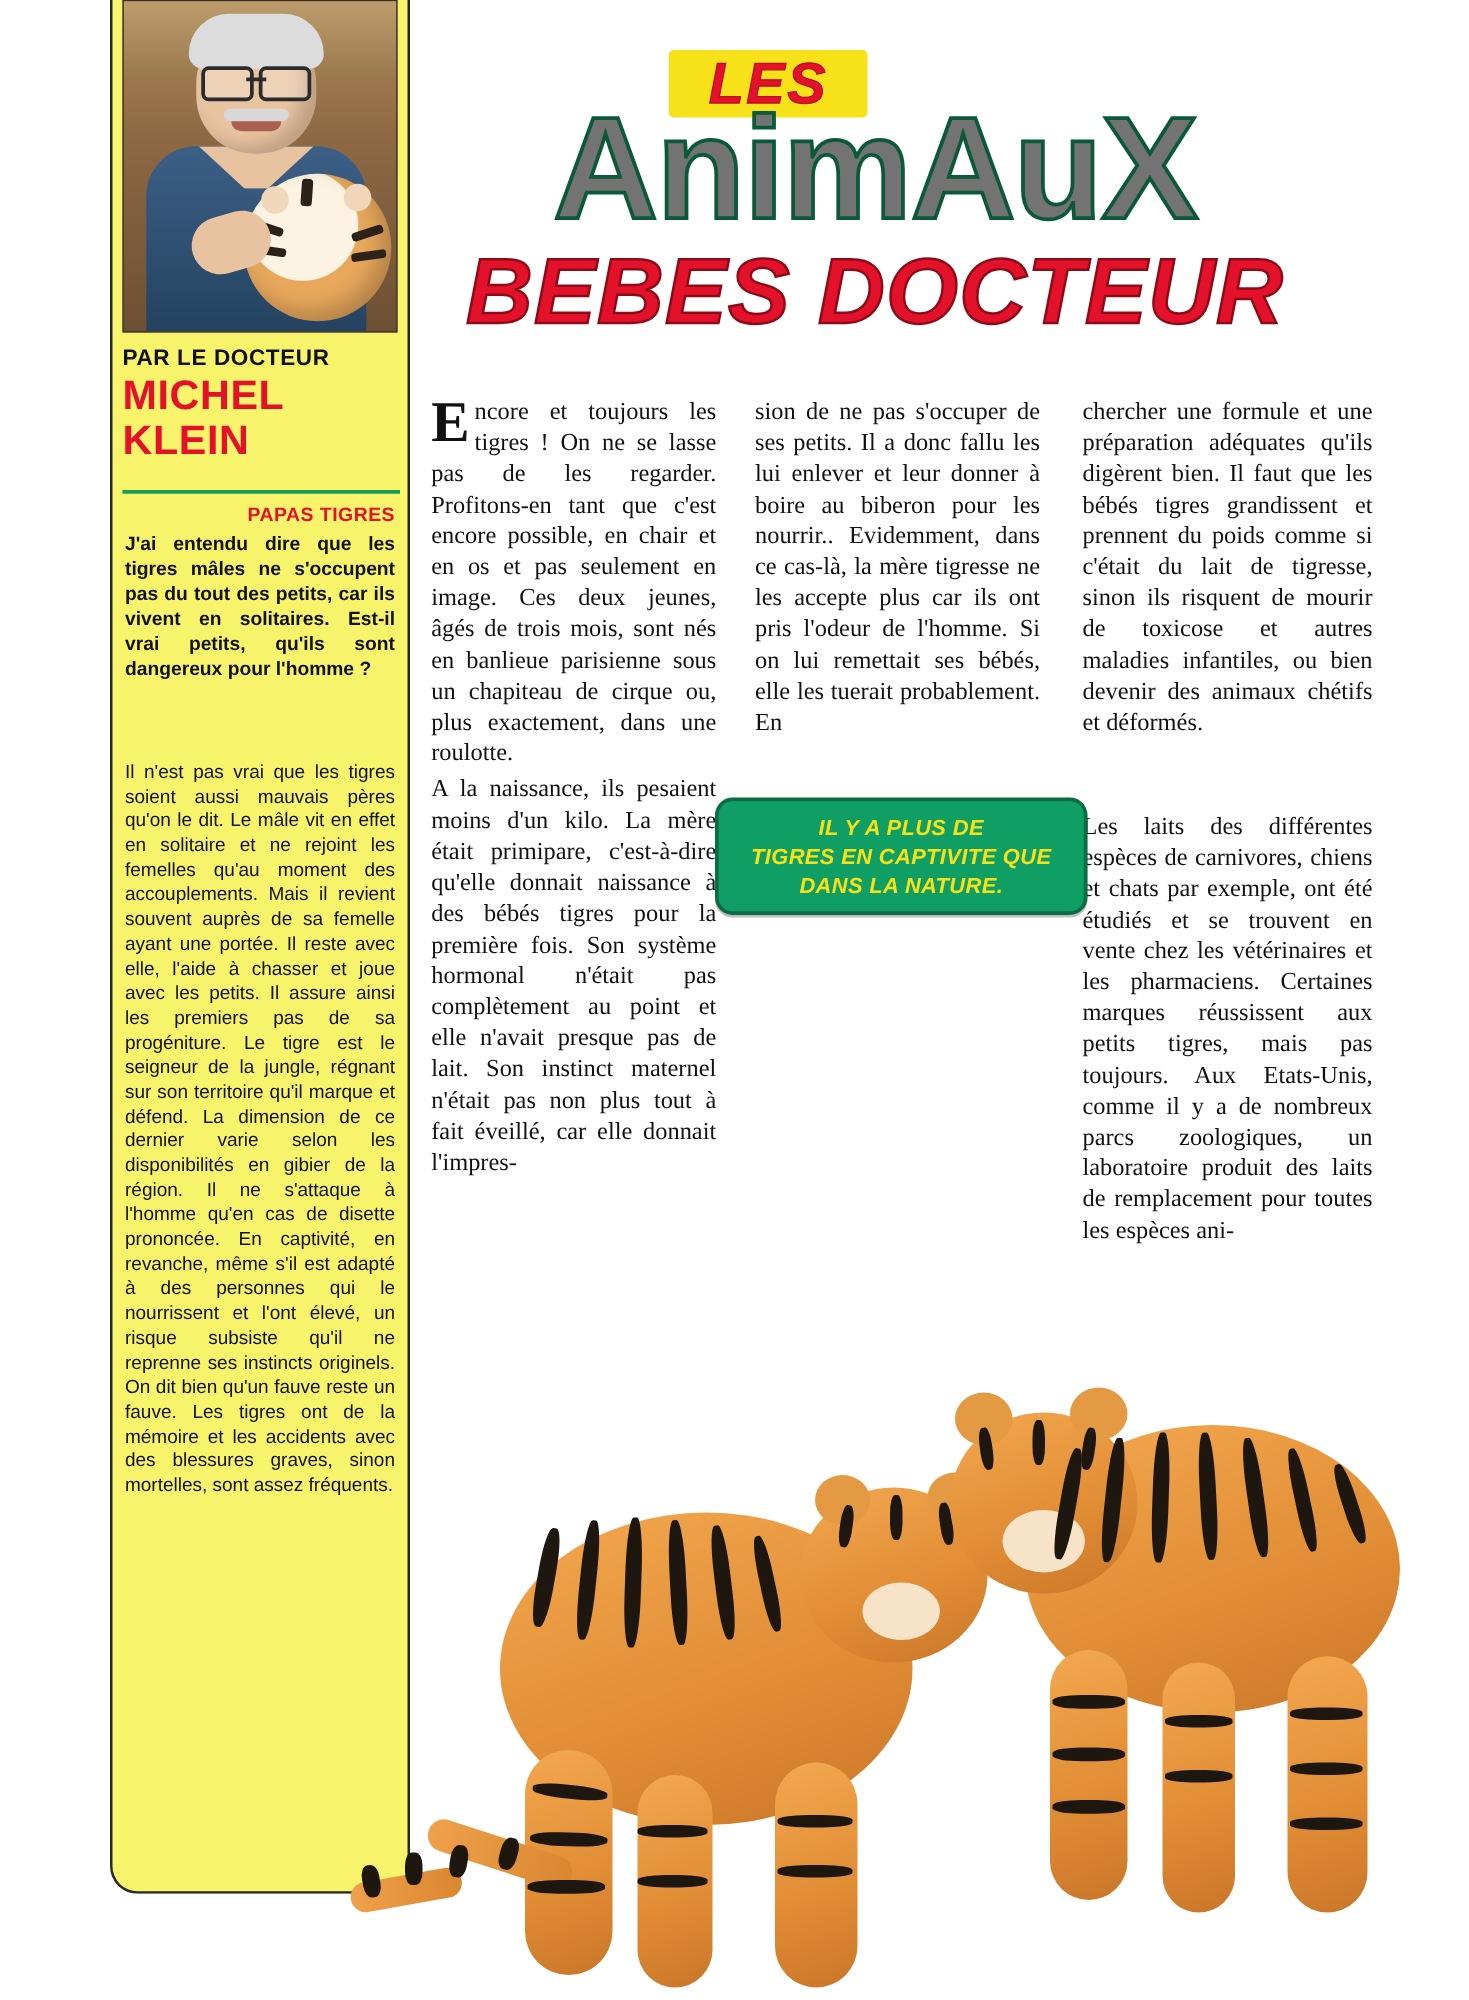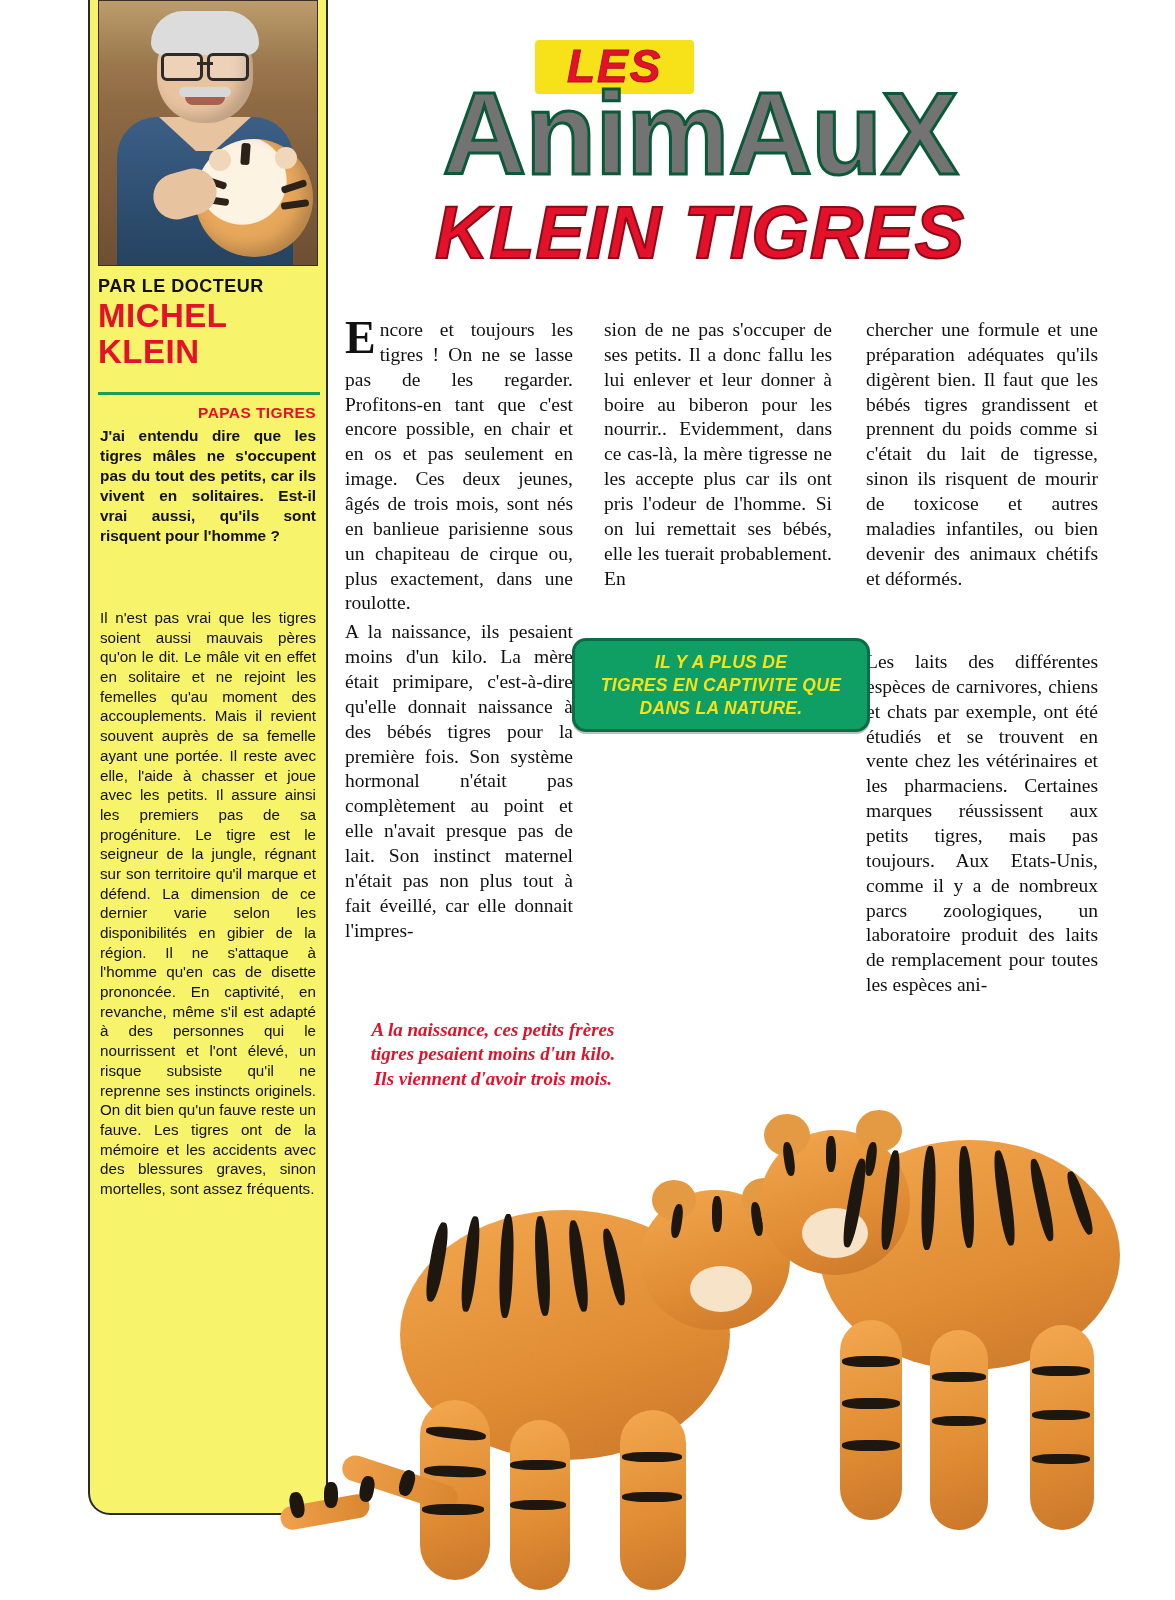--- a/index.html
+++ b/index.html
@@ -180,29 +180,29 @@
   </div>
 
   <div class="byline">
     <div class="sm">PAR LE DOCTEUR</div>
     <div class="big">MICHEL</div>
     <div class="big">KLEIN</div>
   </div>
   <div class="byline-rule"></div>
 
   <div class="side-head">PAPAS TIGRES</div>
-  <div class="side-lead">J'ai entendu dire que les tigres mâles ne s'occupent pas du tout des petits, car ils vivent en solitaires. Est-il vrai aussi, qu'ils sont risquent pour l'homme ?</div>
+  <div class="side-lead">J'ai entendu dire que les tigres mâles ne s'occupent pas du tout des petits, car ils vivent en solitaires. Est-il vrai petits, qu'ils sont dangereux pour l'homme ?</div>
   <div class="side-body">
     <p>Il n'est pas vrai que les tigres soient aussi mauvais pères qu'on le dit. Le mâle vit en effet en solitaire et ne rejoint les femelles qu'au moment des accouplements. Mais il revient souvent auprès de sa femelle ayant une portée. Il reste avec elle, l'aide à chasser et joue avec les petits. Il assure ainsi les premiers pas de sa progéniture. Le tigre est le seigneur de la jungle, régnant sur son territoire qu'il marque et défend. La dimension de ce dernier varie selon les disponibilités en gibier de la région. Il ne s'attaque à l'homme qu'en cas de disette prononcée. En captivité, en revanche, même s'il est adapté à des personnes qui le nourrissent et l'ont élevé, un risque subsiste qu'il ne reprenne ses instincts originels. On dit bien qu'un fauve reste un fauve. Les tigres ont de la mémoire et les accidents avec des blessures graves, sinon mortelles, sont assez fréquents.</p>
   </div>
 
   <div class="mast">
     <div class="les">LES</div>
     <div class="animaux">AnimAuX</div>
-    <div class="bebes">KLEIN  TIGRES</div>
+    <div class="bebes">BEBES  DOCTEUR</div>
   </div>
 
   <div class="col c1">
     <p><span class="dropcap">E</span><span>ncore et toujours les tigres ! On ne se lasse pas de les regarder. Profitons-en tant que c'est encore possible, en chair et en os et pas seulement en image. Ces deux jeunes, âgés de trois mois, sont nés en banlieue parisienne sous un chapiteau de cirque ou, plus exactement, dans une roulotte.</span></p>
     <p style="margin-top:4px">A la naissance, ils pesaient moins d'un kilo. La mère était primipare, c'est-à-dire qu'elle donnait naissance à des bébés tigres pour la première fois. Son système hormonal n'était pas complètement au point et elle n'avait presque pas de lait. Son instinct maternel n'était pas non plus tout à fait éveillé, car elle donnait l'impres-</p>
   </div>
 
   <div class="col c2">
     <p>sion de ne pas s'occuper de ses petits. Il a donc fallu les lui enlever et leur donner à boire au biberon pour les nourrir.. Evidemment, dans ce cas-là, la mère tigresse ne les accepte plus car ils ont pris l'odeur de l'homme. Si on lui remettait ses bébés, elle les tuerait probablement. En</p>
   </div>
@@ -217,21 +217,20 @@
   </div>
 
   <div class="callout">
     <div>
       <span>IL Y A PLUS DE</span><br>
       <span>TIGRES EN CAPTIVITE QUE</span><br>
       <span>DANS LA NATURE.</span>
     </div>
   </div>
 
-  <div class="caption">A la naissance, ces petits frères tigres pesaient moins d'un kilo. Ils viennent d'avoir trois mois.</div>
 
   <div class="photo">
 
     <div class="tiger" style="left:30px;top:150px;width:430px;height:380px;">
       <div class="tg-body" style="position:absolute;left:40px;top:40px;width:330px;height:250px;"></div>
 
       <div class="tg-body" style="position:absolute;left:60px;top:230px;width:70px;height:180px;border-radius:40px;"></div>
       <div class="tg-body" style="position:absolute;left:150px;top:250px;width:60px;height:170px;border-radius:40px;"></div>
       <div class="tg-body" style="position:absolute;left:260px;top:240px;width:66px;height:180px;border-radius:40px;"></div>
 

